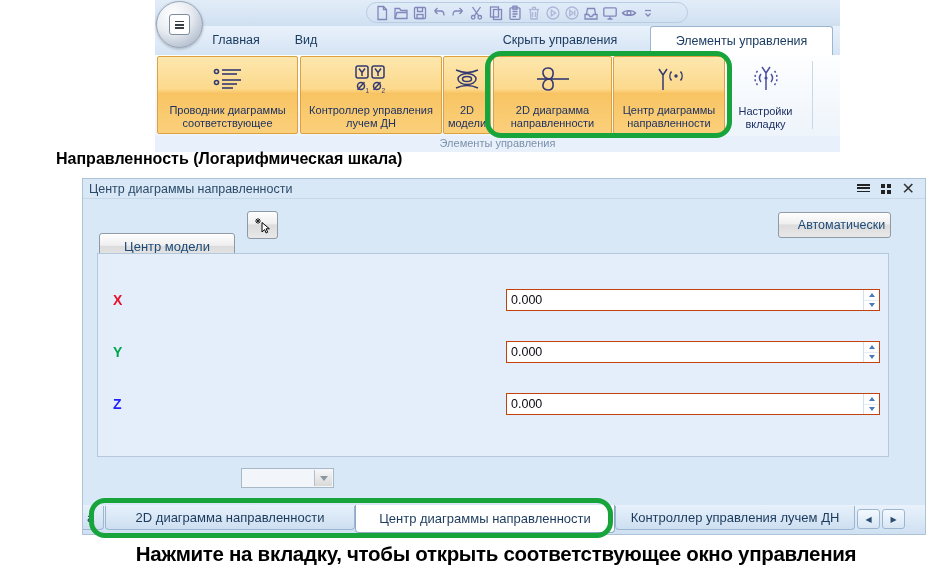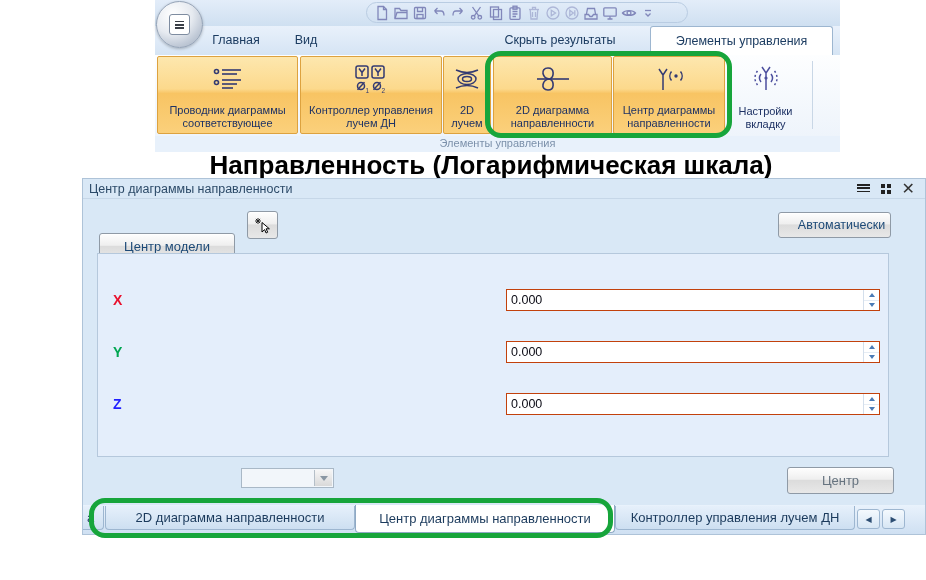--- a/index.html
+++ b/index.html
@@ -32,22 +32,22 @@
   .rbtn.plain{border:none;background:transparent;}
   .rbtn .ic{height:34px;display:flex;align-items:center;justify-content:center;}
   .rbtn .lbl{margin-top:auto;font-size:11px;line-height:12.5px;color:#1e3264;text-align:center;padding:0 2px 4px;}
   #ribbon-sep{position:absolute;left:657px;top:6px;width:1px;height:68px;background:#c9d7e6;}
   #group-caption-bar{position:absolute;left:155px;top:136px;width:685px;height:16px;background:#e8f1fb;
     font-size:11px;color:#7b90aa;text-align:center;line-height:15px;}
   
   .green-box{position:absolute;border:5px solid #17a53b;border-radius:16px;z-index:50;pointer-events:none;}
   #green-ribbon{left:485px;top:51px;width:237px;height:77px;}
   #green-tabs{left:89px;top:498px;width:514px;height:30px;}
-  #annotation-title{position:absolute;left:56px;top:150px;width:870px;height:26px;text-align:center;
-    font-size:26px;font-weight:bold;color:#000;}
+  #annotation-title{position:absolute;left:56px;top:150px;width:870px;height:26px;
+    font-size:16px;font-weight:bold;color:#000;}
   #annotation-caption{position:absolute;left:66px;top:542px;width:860px;text-align:center;
     font-size:20.5px;font-weight:bold;color:#000;letter-spacing:-.3px;}
   
   #panel{position:absolute;left:82px;top:178px;width:844px;height:357px;background:#d9e8f6;
     border:1px solid #aec3d8;box-sizing:border-box;}
   #panel-header{position:absolute;left:0;top:0;width:100%;height:20px;box-sizing:border-box;
     border-bottom:1px solid #c6d7e8;display:flex;align-items:center;justify-content:space-between;padding:0 10px 0 6px;}
   #panel-title{font-size:12.5px;color:#2c4a68;}
   #panel-header-icons{display:flex;align-items:center;gap:11px;}
   .menu-lines{width:13px;height:9px;background:repeating-linear-gradient(to bottom,#222 0 1.6px,transparent 1.6px 3.4px);cursor:pointer;}
@@ -205,21 +205,21 @@
   </div>
   <div id="app-orb">
     <div id="orb-inner">
         <div id="orb-glyph"></div>
       </div>
   </div>
 
   <div id="tab-row">
     <span class="rtab" style="left:41px;width:80px;">Главная</span>
     <span class="rtab" style="left:121px;width:60px;">Вид</span>
-    <span class="rtab" style="left:330px;width:150px;">Скрыть результаты</span>
+    <span class="rtab" style="left:330px;width:150px;">Скрыть управления</span>
     <span class="rtab active" style="left:495px;width:183px;">Элементы управления</span>
   </div>
 
   <div id="ribbon-body">
     <div class="rbtn" style="left:2px;width:141px;">
       <span class="ic">
         <svg width="32" height="24" viewBox="0 0 32 24" fill="none" stroke="#333a72" stroke-width="1.6">
             <circle cx="4.5" cy="4.5" r="2"></circle>
             <line x1="10" y1="3" x2="29" y2="3"></line>
             <line x1="10" y1="7" x2="25" y2="7"></line>
@@ -252,21 +252,21 @@
     </div>
     <div class="rbtn" style="left:288px;width:48px;">
       <span class="ic">
         <svg width="32" height="26" viewBox="0 0 32 26" fill="none" stroke="#333a72" stroke-width="1.5">
             <path d="M5,4 Q16,9 27,4"></path>
             <ellipse cx="16" cy="13" rx="9" ry="5.5"></ellipse>
             <ellipse cx="16" cy="13" rx="4.5" ry="2.5"></ellipse>
             <path d="M5,22 Q16,17 27,22"></path>
           </svg>
       </span>
-      <span class="lbl">2D лучем</span>
+      <span class="lbl">2D модели</span>
     </div>
     <div class="rbtn" style="left:338px;width:119px;">
       <span class="ic">
         <svg width="36" height="26" viewBox="0 0 36 26" fill="none" stroke="#333a72" stroke-width="1.6">
             <line x1="2" y1="13" x2="34" y2="13"></line>
             <path d="M15,13 C7,13 5,2 13,2 C20,2 19,11 15,13 C19,15 20,24 13,24 C5,24 7,13 15,13 Z"></path>
           </svg>
       </span>
       <span class="lbl">2D диаграмма направленности</span>
     </div>
@@ -370,28 +370,28 @@
           </span>
       </span>
     </div>
 
     <div id="storage-combo">
       <span class="sel"></span>
       <span id="combo-arrow">
           <span class="tri-gray"></span>
         </span>
     </div>
-    <button id="btn-center" class="btn disabled">Центр</button>
 
     <div id="panel-tabbar">
       <span class="ptab partial">а</span>
       <span class="ptab" id="ptab-1">2D диаграмма направленности</span>
       <span class="ptab active" id="ptab-2">Центр диаграммы направленности</span>
       <span class="ptab" id="ptab-3">Контроллер управления лучем ДН</span>
       <span class="scroll-btn" id="scroll-left">◀</span>
       <span class="scroll-btn" id="scroll-right">▶</span>
     </div>
   </div>
 
   <div id="green-tabs" class="green-box"></div>
 
+  <div id="annotation-caption">Нажмите на вкладку, чтобы открыть соответствующее окно управления</div>
 
 </div>
 
 </body></html>

